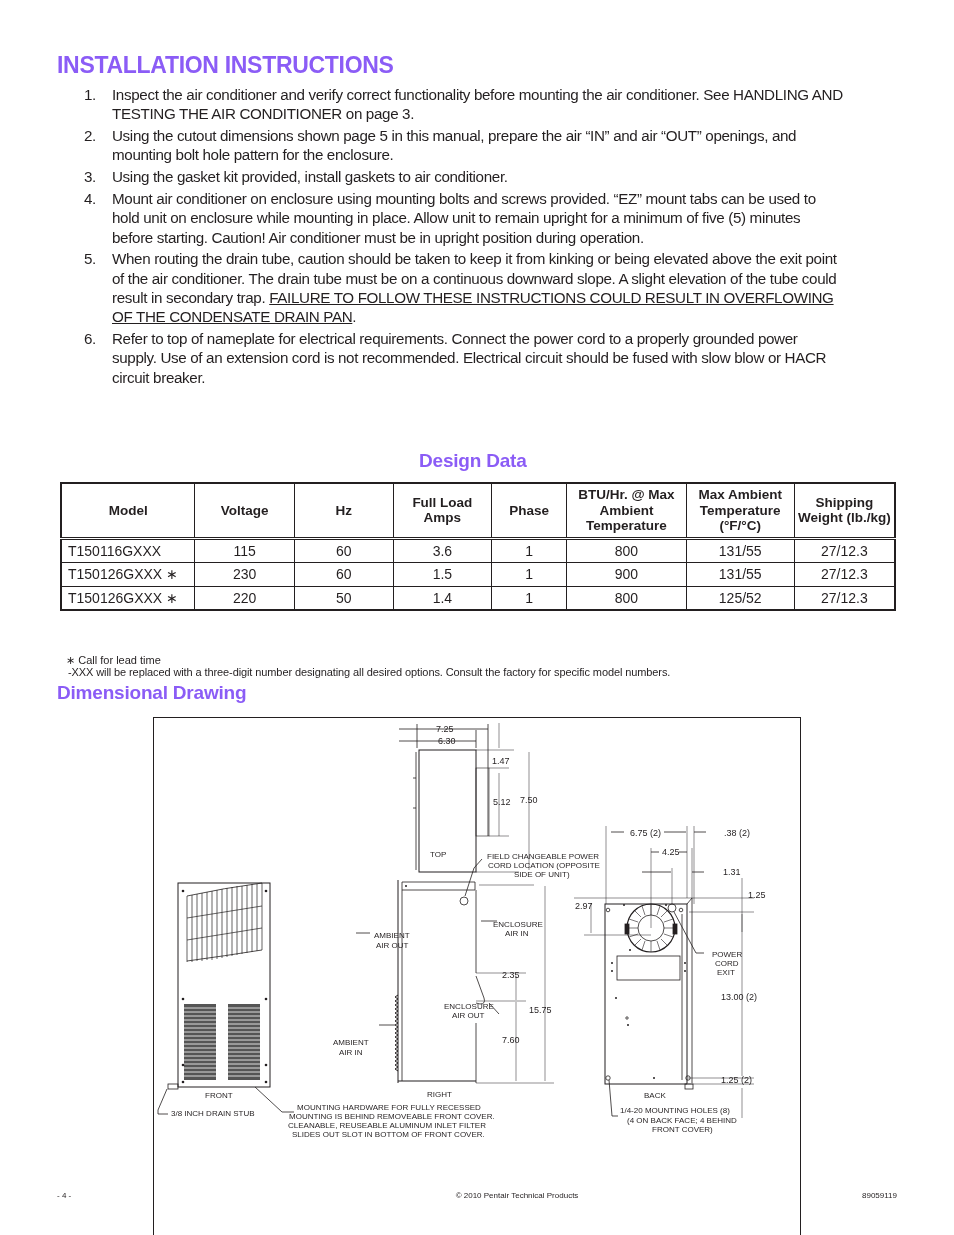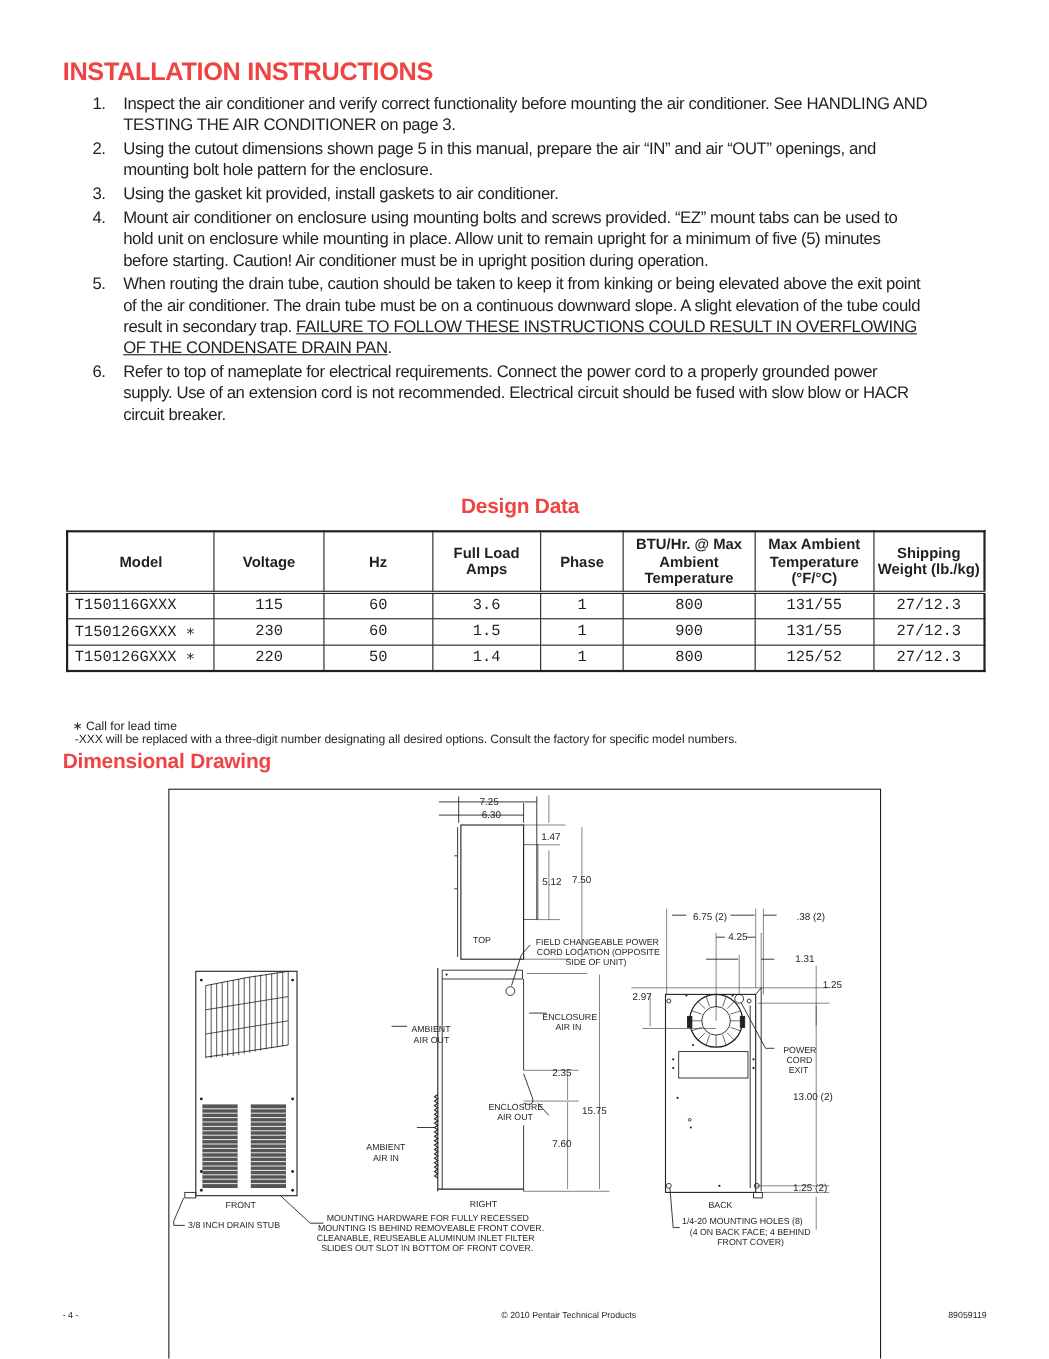--- a/index.html
+++ b/index.html
@@ -2,44 +2,44 @@
 <html><head>
 <meta charset="utf-8">
 <style>
   * { box-sizing: border-box; margin: 0; padding: 0; }
   html, body { width: 954px; height: 1235px; background: #ffffff; }
   body { position: relative; font-family: "Liberation Sans", sans-serif; color: #231f20; overflow: hidden; }
 
   .page-title {
     position: absolute; left: 57px; top: 52px;
     font-family: "Liberation Sans", sans-serif; font-weight: bold;
-    font-size: 23px; letter-spacing: -0.3px; color: #ef4444;
+    font-size: 23px; letter-spacing: -0.3px; color: #8b5cf6;
   }
 
   .instructions { position: absolute; left: 84px; top: 85px; width: 760px; list-style: none; }
   .instructions li { display: flex; font-size: 15.2px; line-height: 19.3px; margin-bottom: 2.5px; letter-spacing: -0.35px; }
   .instructions .num { width: 28px; flex: none; }
   .instructions .txt { flex: 1; }
   .instructions u { text-decoration: underline; }
 
   .section-heading {
-    position: absolute; font-weight: bold; font-size: 19px; color: #ef4444; letter-spacing: -0.2px;
+    position: absolute; font-weight: bold; font-size: 19px; color: #8b5cf6; letter-spacing: -0.2px;
   }
   .design-heading { left: 419px; top: 450px; }
   .dim-heading { left: 57px; top: 682px; }
 
   table.design {
     position: absolute; left: 60px; top: 482px; width: 836px;
     border-collapse: collapse; border: 2px solid #231f20;
     font-size: 13.5px;
   }
   table.design th, table.design td { border: 1px solid #231f20; text-align: center; }
   table.design th { font-weight: bold; font-size: 13.5px; line-height: 15.5px; height: 55px; padding: 0 2px; }
   table.design thead tr { border-bottom: 3px double #231f20; }
-  table.design td { height: 24px; font-size: 14px; font-family: Liberation Mono, monospace; }
+  table.design td { height: 24px; font-size: 14px; }
   table.design td.model { text-align: left; padding-left: 6px; }
 
   .table-note { position: absolute; left: 68px; top: 666px; font-size: 11px; letter-spacing: -0.1px; }
   .table-note2 { position: absolute; left: 66px; top: 654px; font-size: 11px; }
 
   .drawing-frame {
     position: absolute; left: 153px; top: 717px; width: 648px; height: 544px;
     border: 1px solid #231f20; background: #fff;
   }
   .drawing-frame svg { position: absolute; left: 0; top: 0; }

